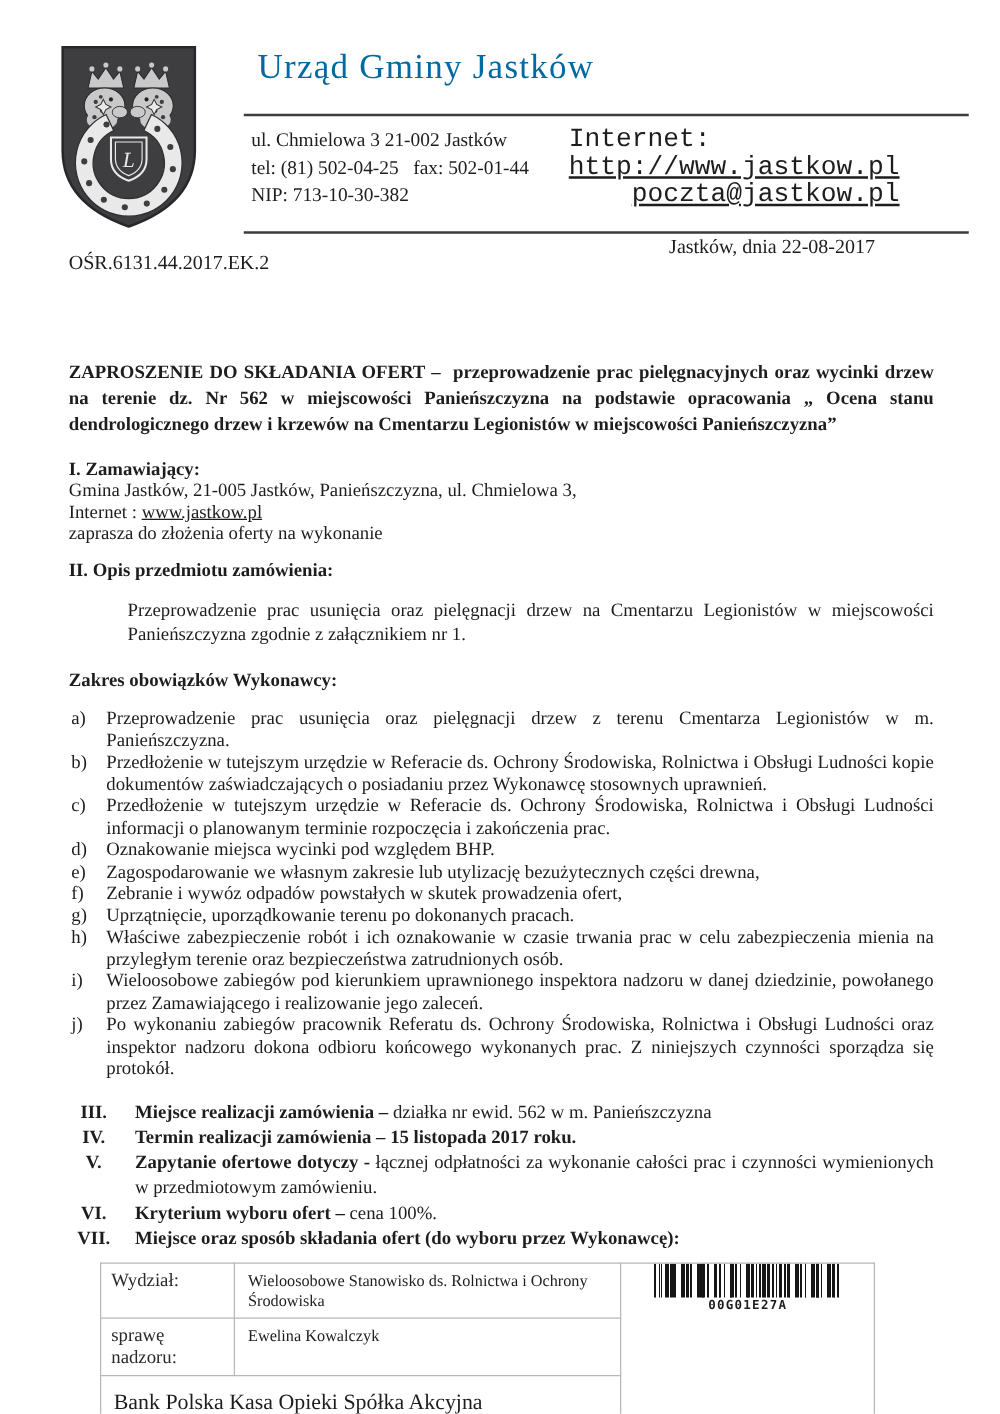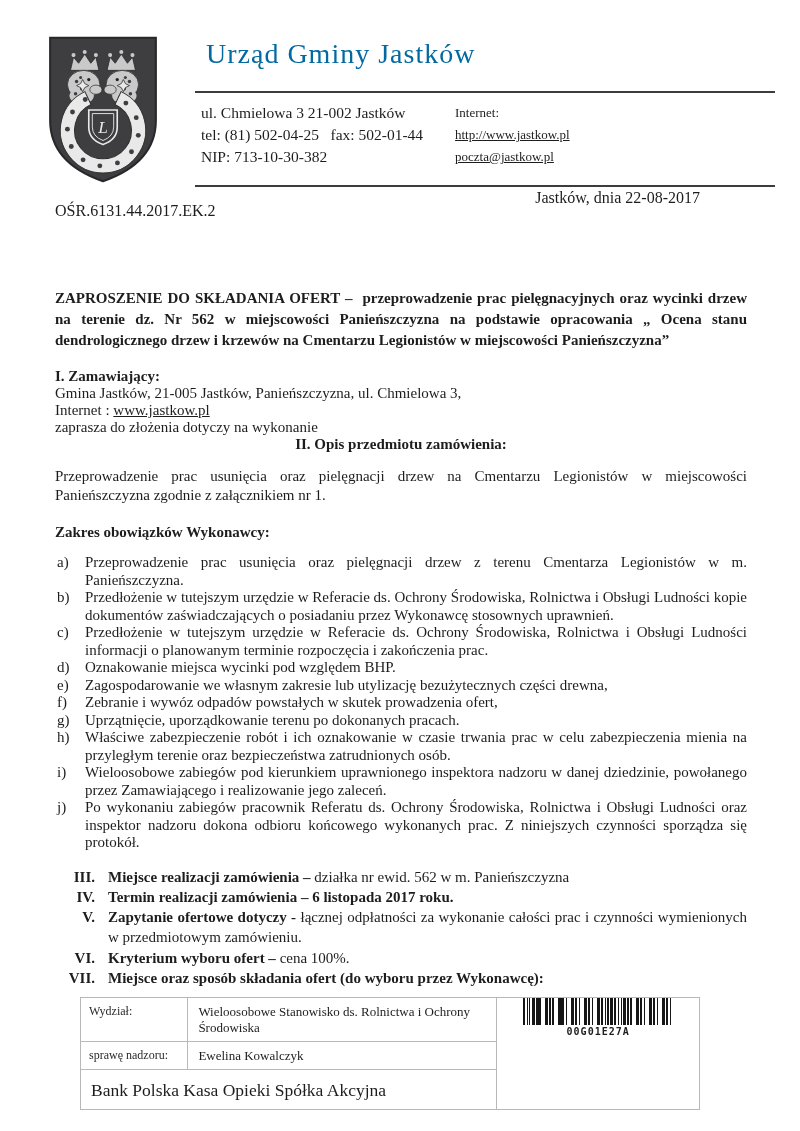--- a/index.html
+++ b/index.html
@@ -16,56 +16,56 @@
   
   .coa { position: absolute; left: 42px; top: 32px; width: 122px; height: 154px; }
   .org-name {
     position: absolute; left: 206px; top: 38px;
     font-size: 28px; font-weight: normal; letter-spacing: 1px; color: #0369a1;
   }
   .rule { position: absolute; background: #3c3c3c; }
   .rule-top    { left: 195px; top: 91px;  width: 580px; height: 2px; }
   .rule-bottom { left: 195px; top: 185px; width: 580px; height: 1.5px; }
   .contact-left  { position: absolute; left: 201px; top: 102px; font-size: 15.5px; line-height: 22px; }
-  .contact-right { position: absolute; left: 455px; top: 102px; font-size: 13px; line-height: 22px; }
-  .contact-right .link { display: block; }
+  .contact-right { position: absolute; left: 455px; top: 102px; font-size: 21px; line-height: 22px; font-family: Liberation Mono, monospace; }
+  .contact-right .link { display: block; text-align: right; }
   .link { color: #1d1d1d; text-decoration: underline; }
   .place-date { position: absolute; right: 100px; top: 189px; font-size: 16px; }
   .reference  { position: absolute; left: 55px;  top: 202px; font-size: 16px; }
 
   
   .body { position: absolute; left: 55px; top: 288px; width: 692px; font-size: 15px; }
   .bold { font-weight: bold; }
   .just { text-align: justify; }
   .subject { font-weight: bold; text-align: justify; line-height: 21px; }
 
   .sec1 { margin-top: 17px; line-height: 17px; }
-  .sec2-head { line-height: 17px; text-align: center; }
-  .sec2-par  { margin-top: 14px; line-height: 19px; }
+  .sec2-head { margin-top: 13px; line-height: 17px; }
+  .sec2-par  { margin-top: 14px; line-height: 19px; margin-left: 47px; }
   .duties-head { margin-top: 19px; line-height: 17px; }
 
   .duties { margin-top: 13px; list-style: none; }
   .duty { display: flex; line-height: 17.5px; }
   .duty-marker { flex: 0 0 30px; padding-left: 2px; }
   .duty-text { flex: 1; text-align: justify; }
 
   .romans { margin-top: 15px; }
   .ritem { display: flex; line-height: 20.3px; }
-  .rnum { flex: 0 0 40px; text-align: right; font-weight: bold; margin-right: 13px; }
+  .rnum { flex: 0 0 40px; text-align: center; font-weight: bold; margin-right: 13px; }
   .rtext { flex: 1; text-align: justify; }
 
   
   .ftable {
     border-collapse: collapse;
     margin: 9px 0 0 25px;
     width: 620px;
     table-layout: fixed;
   }
   .ftable td { border: 1px solid #b8b8b8; vertical-align: top; }
-  .cell-label { width: 106px; font-size: 12px; padding: 6px 8px 5px; color: #2a2a2a; }
+  .cell-label { width: 106px; font-size: 15px; padding: 6px 8px 5px; color: #2a2a2a; }
   .cell-value { width: 305px; font-size: 13px; padding: 6px 10px 5px; }
   .cell-bank  { font-size: 17.5px; line-height: 22px; padding: 9px 10px 8px; }
   .cell-barcode { width: 200px; text-align: center; vertical-align: middle; }
   .barcode-bars {
     width: 150px; height: 27px; margin: 0 auto;
     background-image:
       repeating-linear-gradient(90deg,#161616 0 2px,transparent 2px 4px,#161616 4px 5px,transparent 5px 9px,#161616 9px 12px,transparent 12px 13px),
       repeating-linear-gradient(90deg,transparent 0 6px,#161616 6px 7px,transparent 7px 15px,#161616 15px 17px,transparent 17px 23px);
   }
   .barcode-text {
@@ -155,21 +155,21 @@
   <div class="reference">OŚR.6131.44.2017.EK.2</div>
 
   <div class="body">
 
     <p class="subject">ZAPROSZENIE DO SKŁADANIA OFERT –&nbsp; przeprowadzenie prac pielęgnacyjnych oraz wycinki drzew na terenie dz. Nr 562 w miejscowości Panieńszczyzna na podstawie opracowania „ Ocena stanu dendrologicznego drzew i krzewów na Cmentarzu Legionistów w miejscowości Panieńszczyzna”</p>
 
     <div class="sec1">
       <div class="bold">I. Zamawiający:</div>
       <div>Gmina Jastków, 21-005 Jastków, Panieńszczyzna, ul. Chmielowa 3,</div>
       <div><span>Internet : </span><a class="link">www.jastkow.pl</a></div>
-      <div>zaprasza do złożenia dotyczy na wykonanie</div>
+      <div>zaprasza do złożenia oferty na wykonanie</div>
     </div>
 
     <div class="bold sec2-head">II. Opis przedmiotu zamówienia:</div>
     <p class="just sec2-par">Przeprowadzenie prac usunięcia oraz pielęgnacji drzew na Cmentarzu Legionistów w miejscowości Panieńszczyzna zgodnie z załącznikiem nr 1.</p>
     <div class="bold duties-head">Zakres obowiązków Wykonawcy:</div>
 
     <ul class="duties">
       <li class="duty">
           <span class="duty-marker">a)</span>
           <span class="duty-text">Przeprowadzenie prac usunięcia oraz pielęgnacji drzew z terenu Cmentarza Legionistów w m. Panieńszczyzna.</span>
@@ -212,21 +212,21 @@
         </li>
     </ul>
 
     <div class="romans">
       <div class="ritem">
           <span class="rnum">III.</span>
           <span class="rtext"><b>Miejsce realizacji zamówienia – </b><span>działka nr ewid. 562 w m. Panieńszczyzna</span></span>
         </div>
       <div class="ritem">
           <span class="rnum">IV.</span>
-          <span class="rtext"><b>Termin realizacji zamówienia – 6 listopada 2017 roku.</b><span></span></span>
+          <span class="rtext"><b>Termin realizacji zamówienia – 15 listopada 2017 roku.</b><span></span></span>
         </div>
       <div class="ritem">
           <span class="rnum">V.</span>
           <span class="rtext"><b>Zapytanie ofertowe dotyczy - </b><span>łącznej odpłatności za wykonanie całości prac i czynności wymienionych w przedmiotowym zamówieniu.</span></span>
         </div>
       <div class="ritem">
           <span class="rnum">VI.</span>
           <span class="rtext"><b>Kryterium wyboru ofert – </b><span>cena 100%.</span></span>
         </div>
       <div class="ritem">

